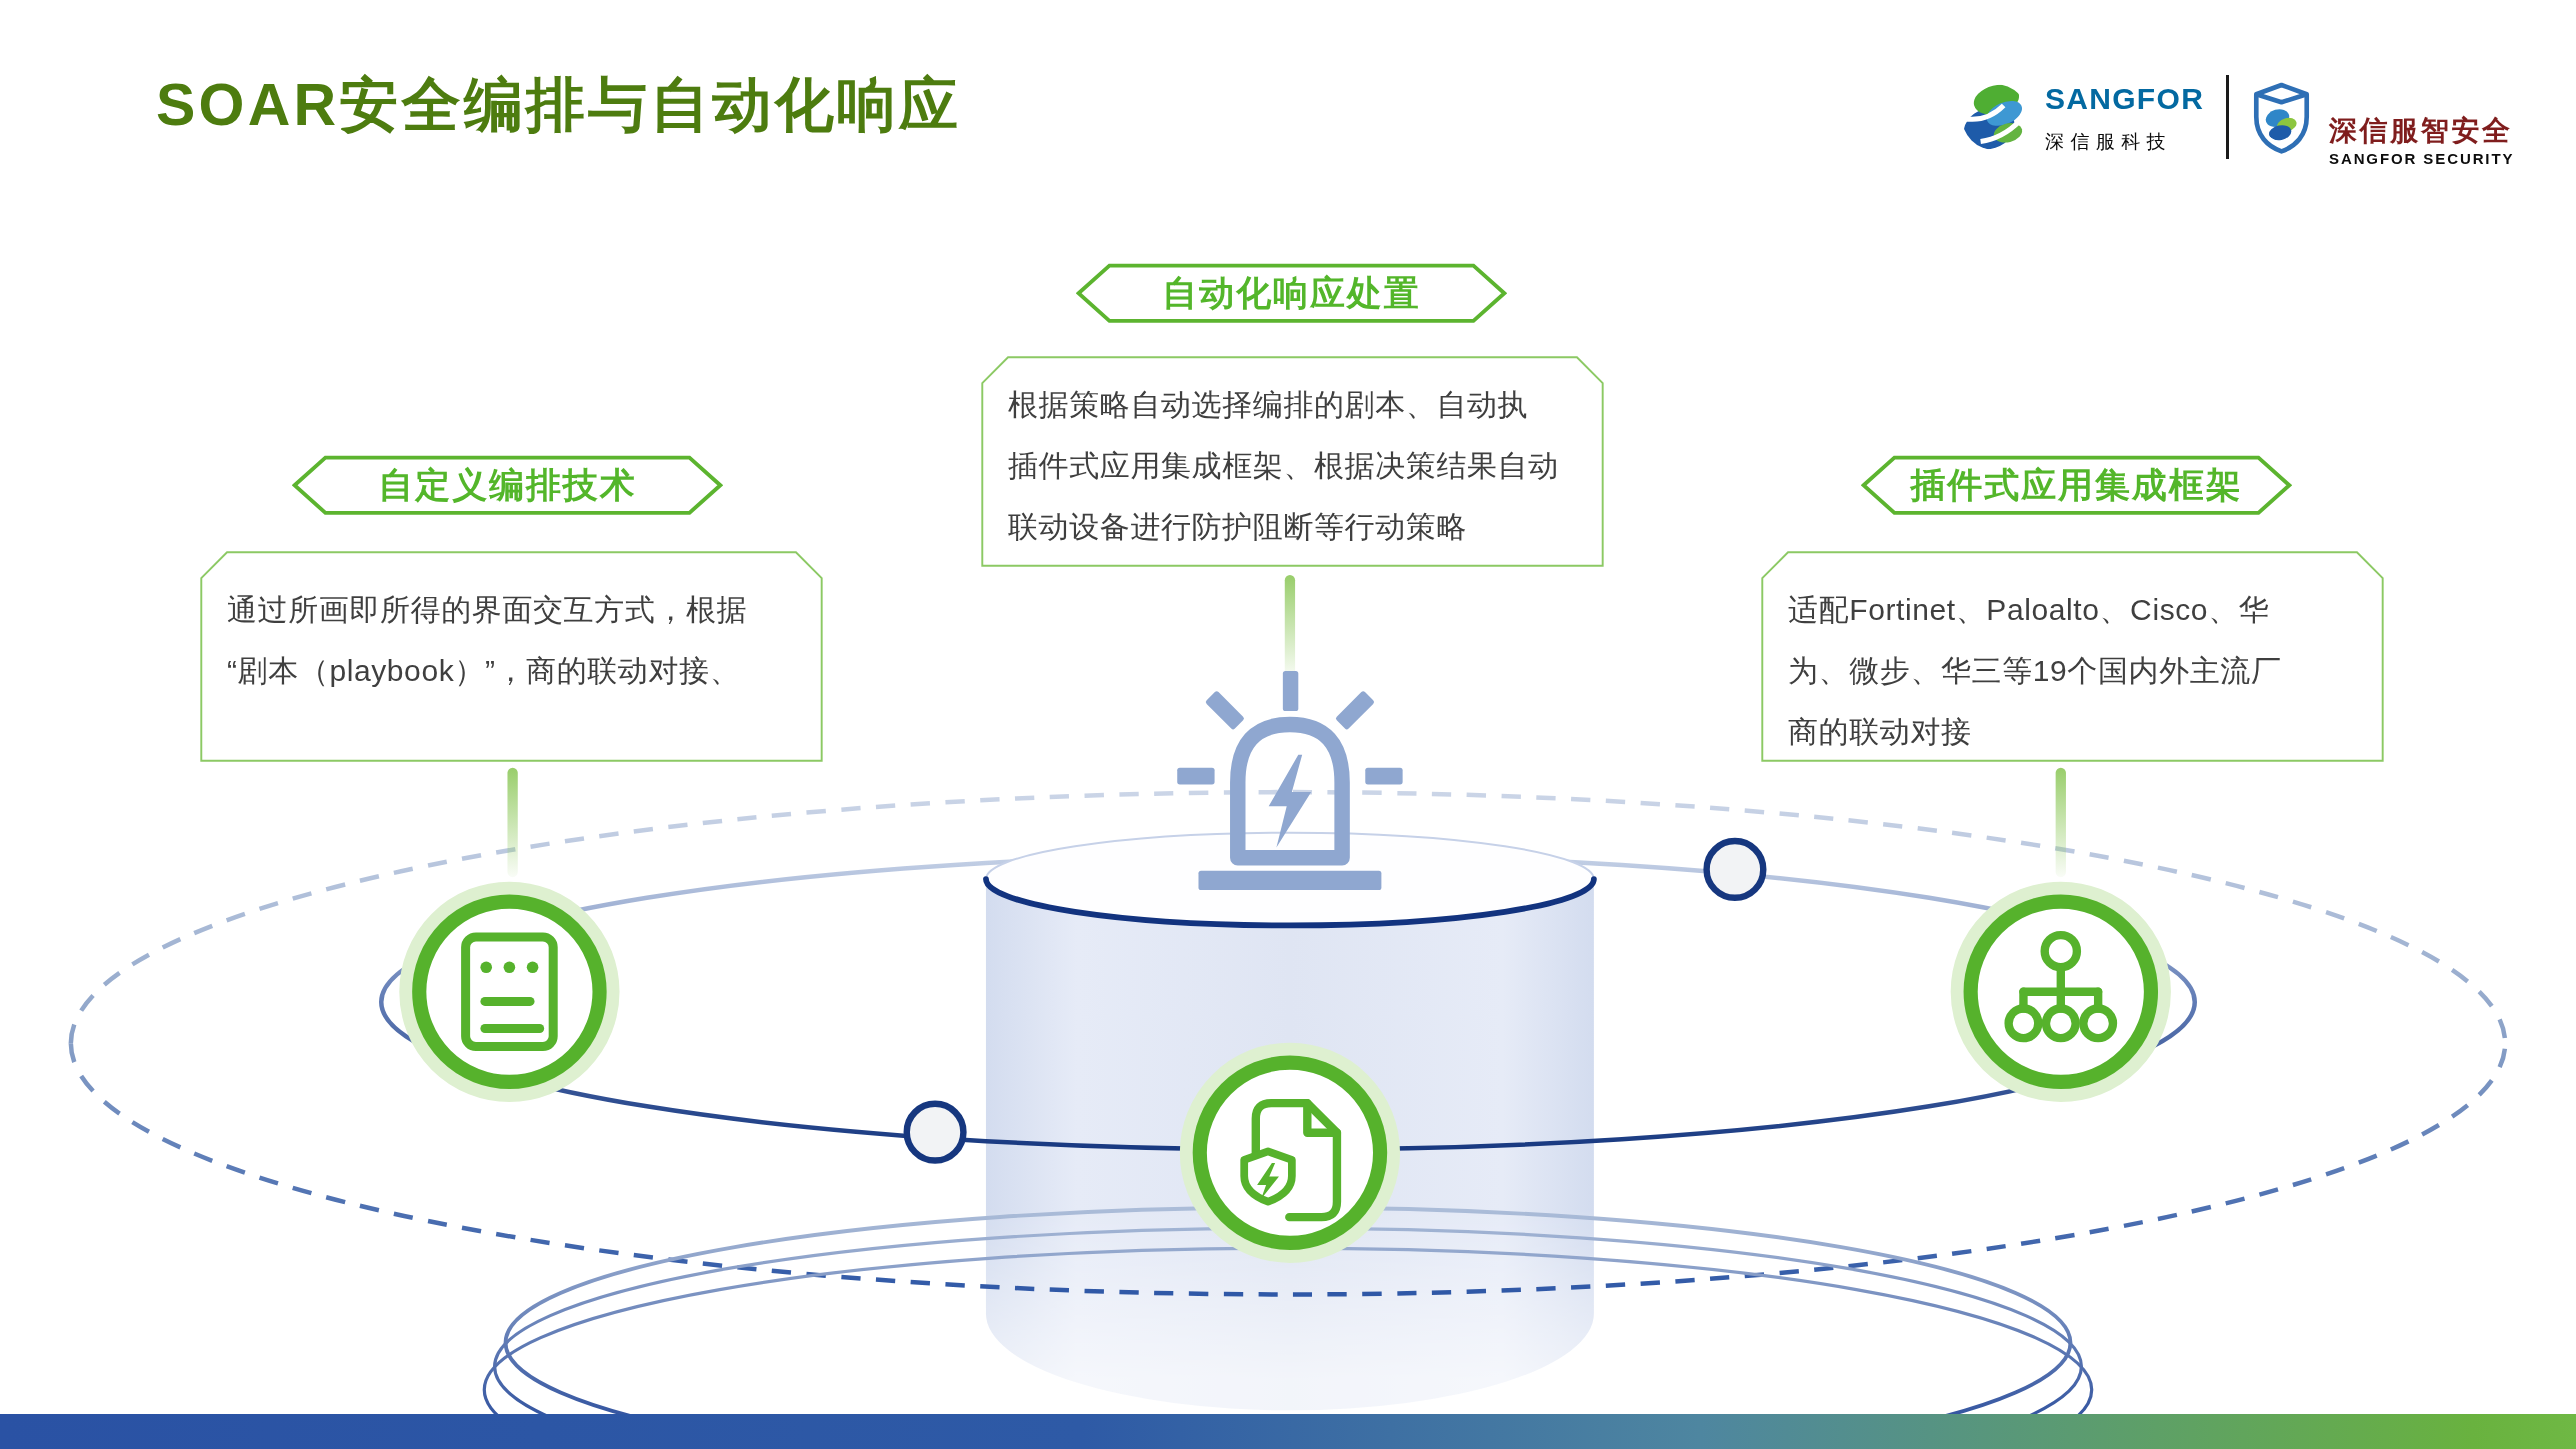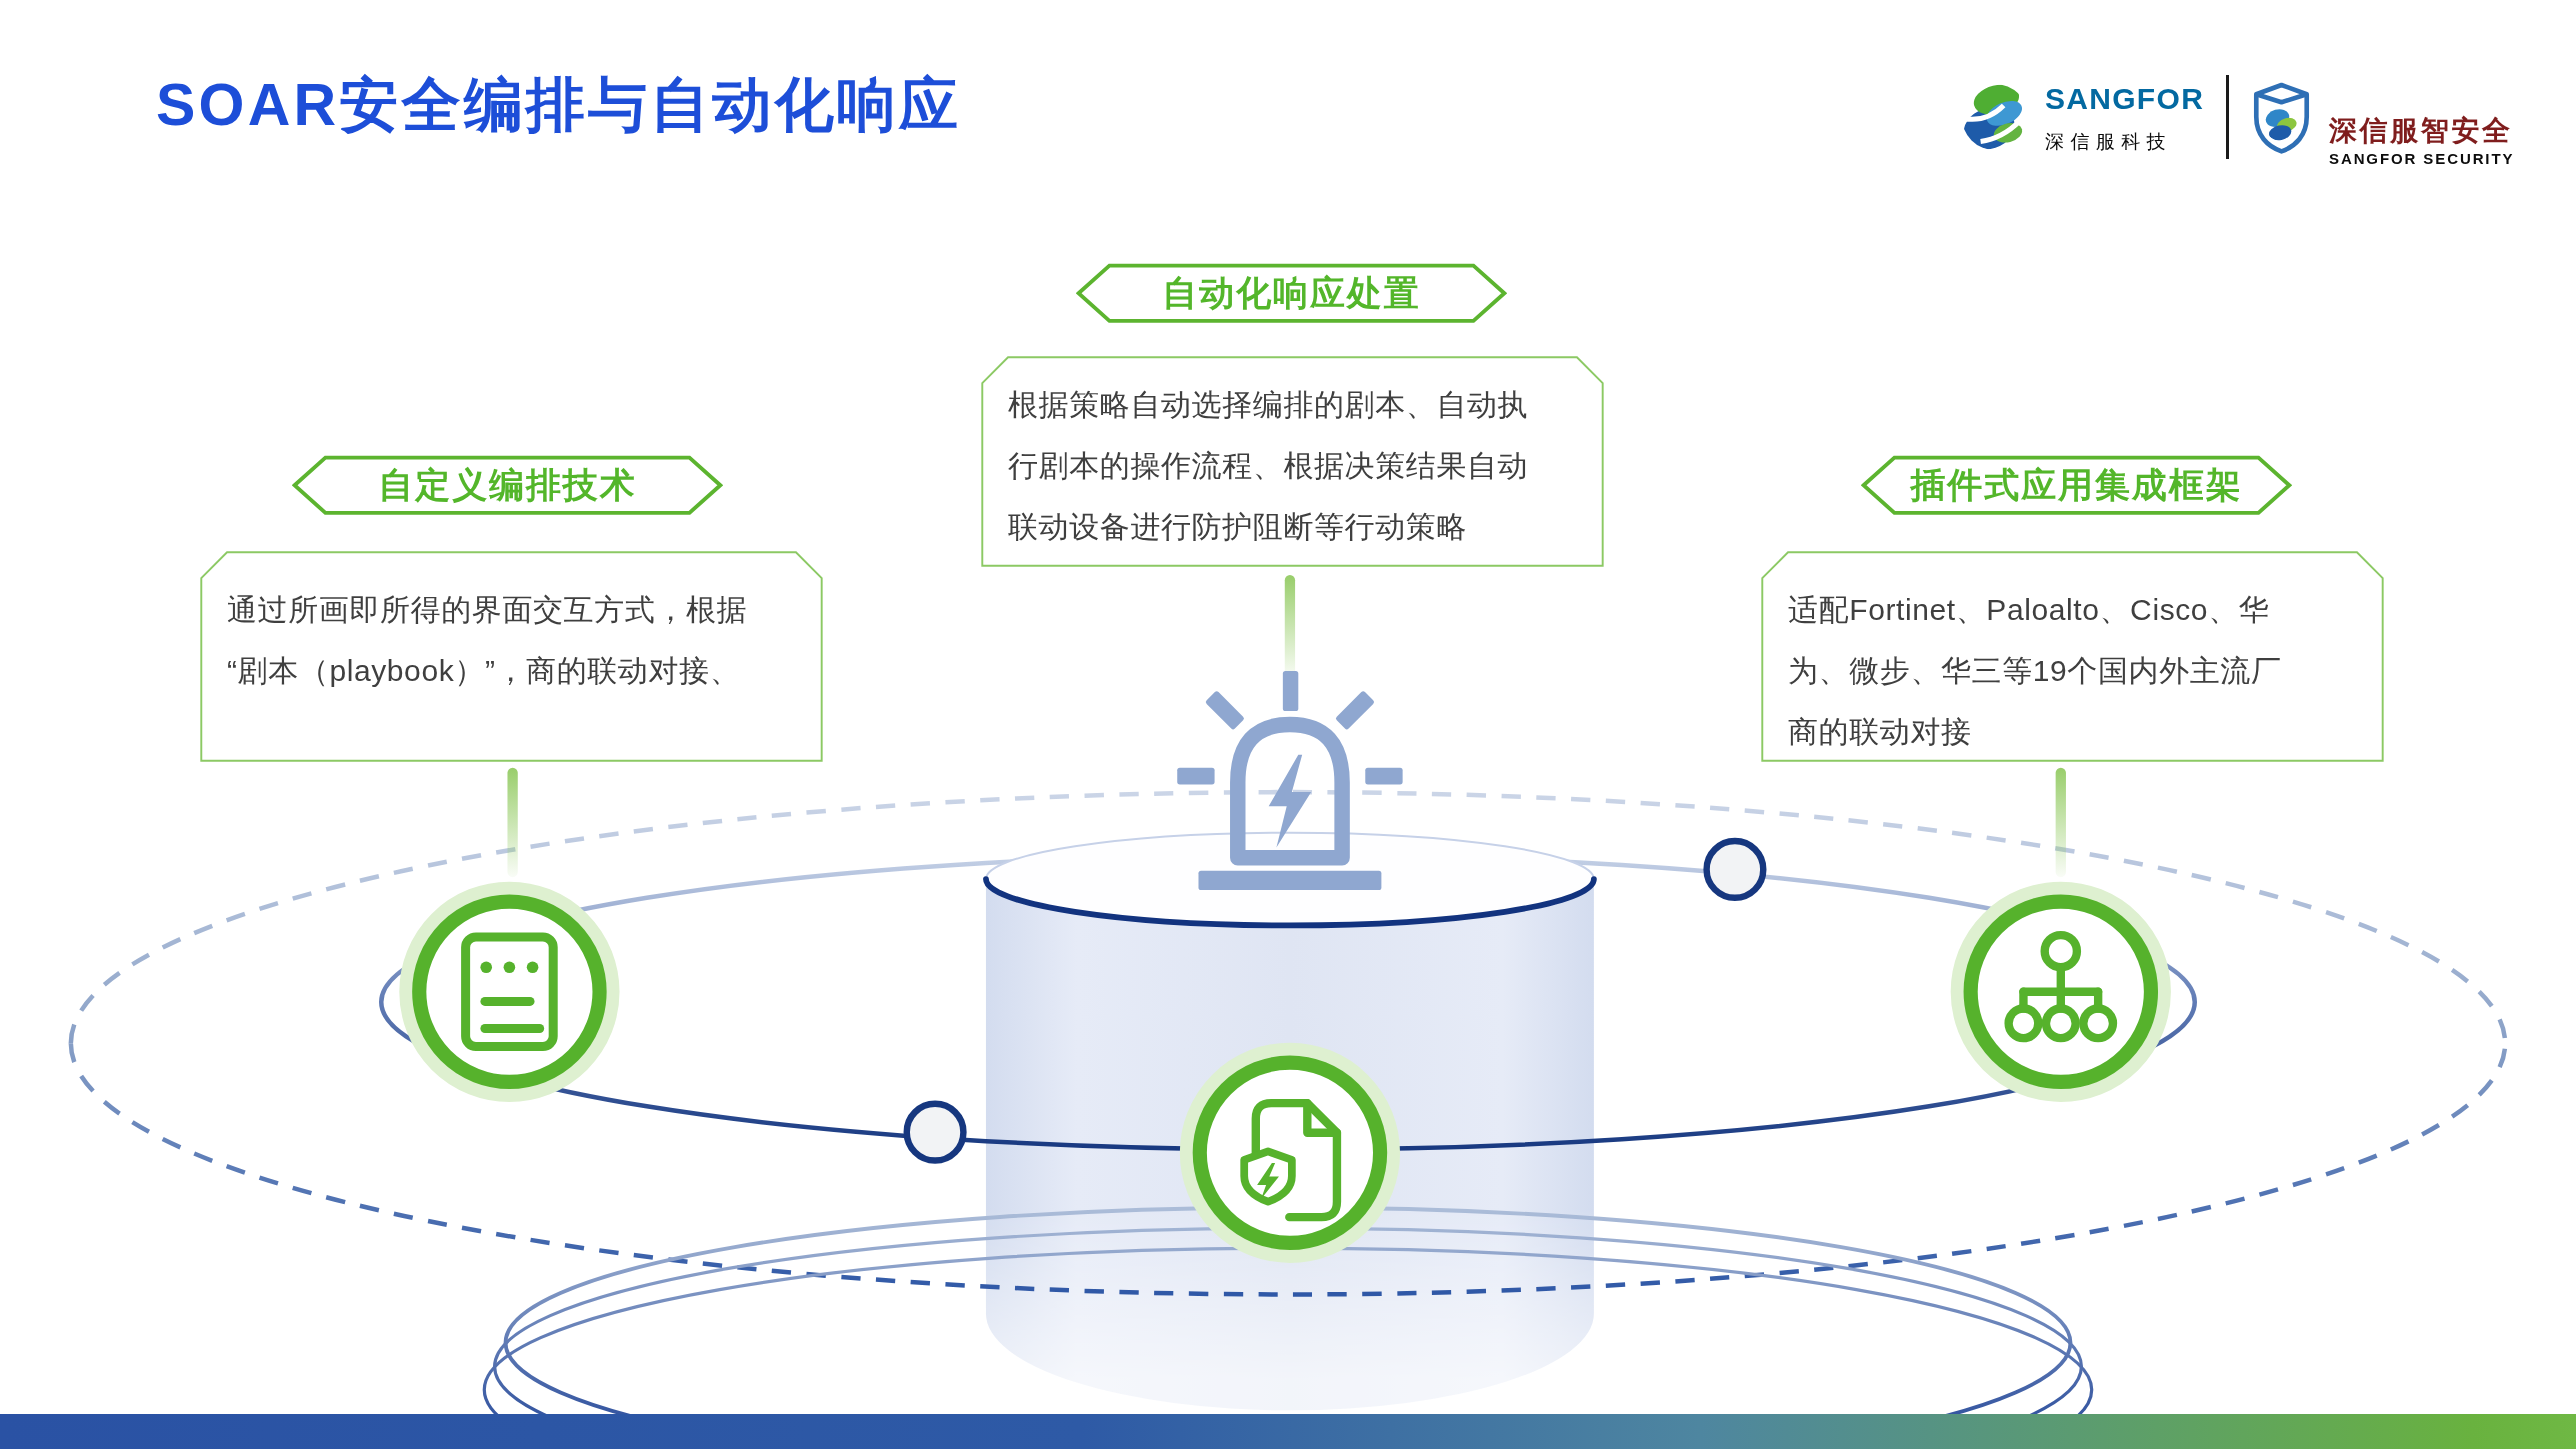--- a/index.html
+++ b/index.html
@@ -1,20 +1,20 @@
 <!DOCTYPE html>
 <html style="font-size:10.3px"><head>
 <meta charset="utf-8">
 <style>
   html,body{margin:0;padding:0;background:#ffffff;}
   .slide{position:relative;width:2576px;height:1449px;background:#ffffff;overflow:hidden;
          font-family:"Liberation Sans","DejaVu Sans",sans-serif;}
   .abs{position:absolute;}
   
-  .title{left:156px;top:72px;font-size:59px;font-weight:bold;color:#1d4ed8;letter-spacing:3.2px;line-height:1.15;}
+  .title{left:156px;top:72px;font-size:59px;font-weight:bold;color:#4d7c0f;letter-spacing:3.2px;line-height:1.15;}
   
   .logo{left:1959px;top:72px;height:90px;display:flex;align-items:center;}
   .logo .col{display:flex;flex-direction:column;justify-content:center;}
   .brand-en{font-size:30px;font-weight:bold;color:#0369a1;letter-spacing:1.3px;line-height:1.05;}
   .brand-cn{font-size:19px;color:#0c0c0c;letter-spacing:6.4px;margin-top:18px;line-height:1;}
   .divider{width:2.6px;height:84px;background:#1a1a1a;margin:0 19.3px 0 22px;}
   .sec-cn{font-size:28px;font-weight:bold;color:#7f1d1d;letter-spacing:2.6px;line-height:1.05;margin-top:48px;}
   .sec-en{font-size:15px;font-weight:bold;color:#0c0c0c;letter-spacing:1.9px;margin-top:5.2px;line-height:1;}
   
   .banner{width:431px;height:61px;}
@@ -221,21 +221,21 @@
       <span>“剧本（playbook）”，商的联动对接、</span>
     </div>
   </div>
 
   <div class="abs box" style="left:981px;top:356px">
     <svg viewBox="0 0 968 328">
         <path d="M42,2 H926 L966,42 V326 H2 V42 Z" fill="#ffffff" stroke="#8CC964" stroke-width="3"></path>
       </svg>
     <div class="text pad-a">
       <span>根据策略自动选择编排的剧本、自动执</span>
-      <span>行剧本的操作流程、根据决策结果自动</span>
+      <span>插件式应用集成框架、根据决策结果自动</span>
       <span>联动设备进行防护阻断等行动策略</span>
     </div>
   </div>
 
   <div class="abs box" style="left:1761px;top:551px">
     <svg viewBox="0 0 968 328">
         <path d="M42,2 H926 L966,42 V326 H2 V42 Z" fill="#ffffff" stroke="#8CC964" stroke-width="3"></path>
       </svg>
     <div class="text pad-b">
       <span>适配Fortinet、Paloalto、Cisco、华</span>

